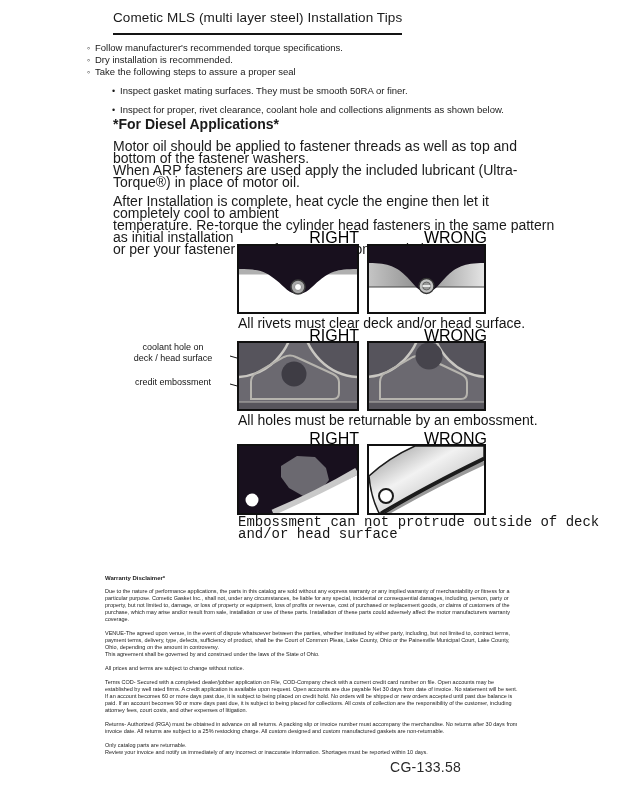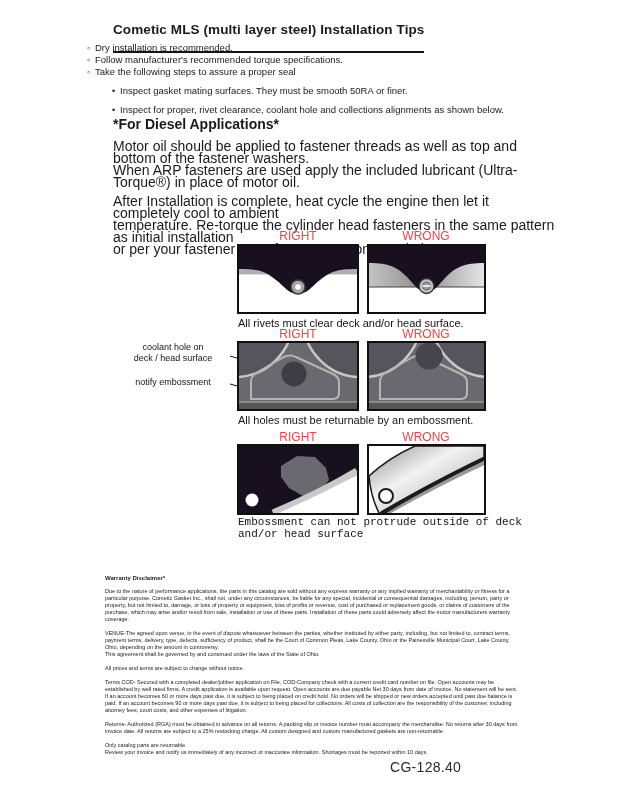--- a/index.html
+++ b/index.html
@@ -3,59 +3,59 @@
 <meta charset="utf-8">
 <style>
   html,body{margin:0;padding:0;}
   body{
     width:618px;height:800px;background:#ffffff;position:relative;
     font-family:"Liberation Sans", sans-serif;color:#1a1a1a;overflow:hidden;
   }
   .abs{position:absolute;}
   
   .page-title{
-    left:113px;top:22px;font-size:13.5px;font-weight:bold;
-    border-bottom:2px solid #141414;padding-bottom:14px;letter-spacing:0.1px;
+    left:113px;top:10px;font-size:13.5px;font-weight:normal;
+    border-bottom:2px solid #141414;padding-bottom:8px;letter-spacing:0.1px;
   }
   
   .tips{left:87px;top:42px;width:460px;font-size:9.5px;line-height:12px;}
   .b{display:flex;}
   .b .mk{width:8px;flex:0 0 8px;}
   .b.sub{padding-left:25px;margin-top:7px;}
   .mk1::before{content:"\25E6";font-size:9px;}
   .mk2::before{content:"\2022";font-size:9px;}
   
   .diesel{left:113px;top:116px;width:442px;}
   .diesel h2{font-size:14px;font-weight:bold;margin:0 0 8px 0;}
   .diesel p{font-size:14px;line-height:12px;margin:0 0 7px 0;white-space:pre-line;}
   
-  .dlabel{font-size:12px;text-align:center;color:#ef4444;}
+  .dlabel{font-size:16px;text-align:right;color:#000000;}
   .panel{border:2px solid #101010;background:#fff;line-height:0;}
-  .caption{font-size:11px;line-height:11.5px;color:#141414;white-space:pre-line;}
+  .caption{font-size:14px;line-height:11.5px;color:#141414;white-space:pre-line;}
   .ann{font-size:9px;line-height:10.5px;text-align:center;width:110px;white-space:pre-line;color:#141414;}
   
   .disclaimer{left:105px;top:575px;width:415px;color:#222;}
   .disclaimer .dh{font-size:6px;font-weight:bold;margin:0 0 7px 0;}
   .disclaimer p{font-size:5.5px;line-height:7px;margin:0 0 7px 0;white-space:pre-line;}
   
   .footer-code{left:390px;top:759px;font-size:14px;color:#2a2a2a;letter-spacing:0.3px;}
 </style>
 </head>
 <body>
 
 <div class="abs page-title">Cometic MLS (multi layer steel) Installation Tips</div>
 
 <div class="abs tips">
   <div class="b">
       <span class="mk mk1"></span>
-      <span>Dry installation is recommended.</span>
+      <span>Follow manufacturer's recommended torque specifications.</span>
     </div>
   <div class="b">
       <span class="mk mk1"></span>
-      <span>Follow manufacturer's recommended torque specifications.</span>
+      <span>Dry installation is recommended.</span>
     </div>
   <div class="b">
       <span class="mk mk1"></span>
       <span>Take the following steps to assure a proper seal</span>
     </div>
   <div class="b sub">
       <span class="mk mk2"></span>
       <span>Inspect gasket mating surfaces.  They must be smooth 50RA or finer.</span>
     </div>
   <div class="b sub">
@@ -105,21 +105,21 @@
   </svg>
 </div>
 
 <div class="abs caption" style="left:238px;top:318px;">All rivets must clear deck and/or head surface.</div>
 
 <div class="abs dlabel" style="left:237px;top:327px;width:122px;">RIGHT</div>
 <div class="abs dlabel" style="left:365px;top:327px;width:122px;">WRONG</div>
 
 <div class="abs ann" style="left:118px;top:342px;">coolant hole on
 deck / head surface</div>
-<div class="abs ann" style="left:118px;top:377px;">notify embossment</div>
+<div class="abs ann" style="left:118px;top:377px;">credit embossment</div>
 
 <svg class="abs" style="left:228px;top:348px;" width="70" height="50" viewBox="0 0 70 50">
   <line x1="2" y1="8" x2="64" y2="26" stroke="#141414" stroke-width="1"></line>
   <line x1="2" y1="36" x2="31" y2="44" stroke="#141414" stroke-width="1"></line>
 </svg>
 
 <div class="abs panel" style="left:237px;top:341px;">
   <svg width="118" height="66" viewBox="0 0 118 66">
     <rect width="118" height="66" fill="#6b6970"></rect>
     <circle cx="-4" cy="-24" r="58" fill="#56545c" stroke="#c9c7c2" stroke-width="2.5"></circle>
@@ -184,13 +184,13 @@
   <p>Due to the nature of performance applications, the parts in this catalog are sold without any express warranty or any implied warranty of merchantability or fitness for a particular purpose.  Cometic Gasket Inc., shall not, under any circumstances, be liable for any special, incidental or consequential damages, including, person, party or property, but not limited to, damage, or loss of property or equipment, loss of profits or revenue, cost of purchased or replacement goods, or claims of customers of the purchase, which may arise and/or result from sale, installation or use of these parts.  Installation of these parts could adversely affect the motor manufacturers warranty coverage.</p>
   <p>VENUE-The agreed upon venue, in the event of dispute whatsoever between the parties, whether instituted by either party, including, but not limited to, contract terms, payment terms, delivery, type, defects, sufficiency of product, shall be the Court of Common Pleas, Lake County, Ohio or the Painesville Municipal Court, Lake County, Ohio, depending on the amount in controversy.
 This agreement shall be governed by and construed under the laws of the State of Ohio.</p>
   <p>All prices and terms are subject to change without notice.</p>
   <p>Terms COD- Secured with a completed dealer/jobber application on File, COD-Company check with a current credit card number on file.  Open accounts may be established by well rated firms.  A credit application is available upon request.  Open accounts are due payable Net 30 days from date of invoice.  No statement will be sent.  If an account becomes 60 or more days past due, it is subject to being placed on credit hold.  No orders will be shipped or new orders accepted until past due balance is paid.  If an account becomes 90 or more days past due, it is subject to being placed for collections.  All costs of collection are the responsibility of the customer, including attorney fees, court costs, and other expenses of litigation.</p>
   <p>Returns- Authorized (RGA) must be obtained in advance on all returns.  A packing slip or invoice number must accompany the merchandise.  No returns after 30 days from invoice date.  All returns are subject to a 25% restocking charge.  All custom designed and custom manufactured gaskets are non-returnable.</p>
   <p>Only catalog parts are returnable.
 Review your invoice and notify us immediately of any incorrect or inaccurate information.  Shortages must be reported within 10 days.</p>
 </div>
 
-<div class="abs footer-code">CG-128.40</div>
+<div class="abs footer-code">CG-133.58</div>
 
 </body></html>

